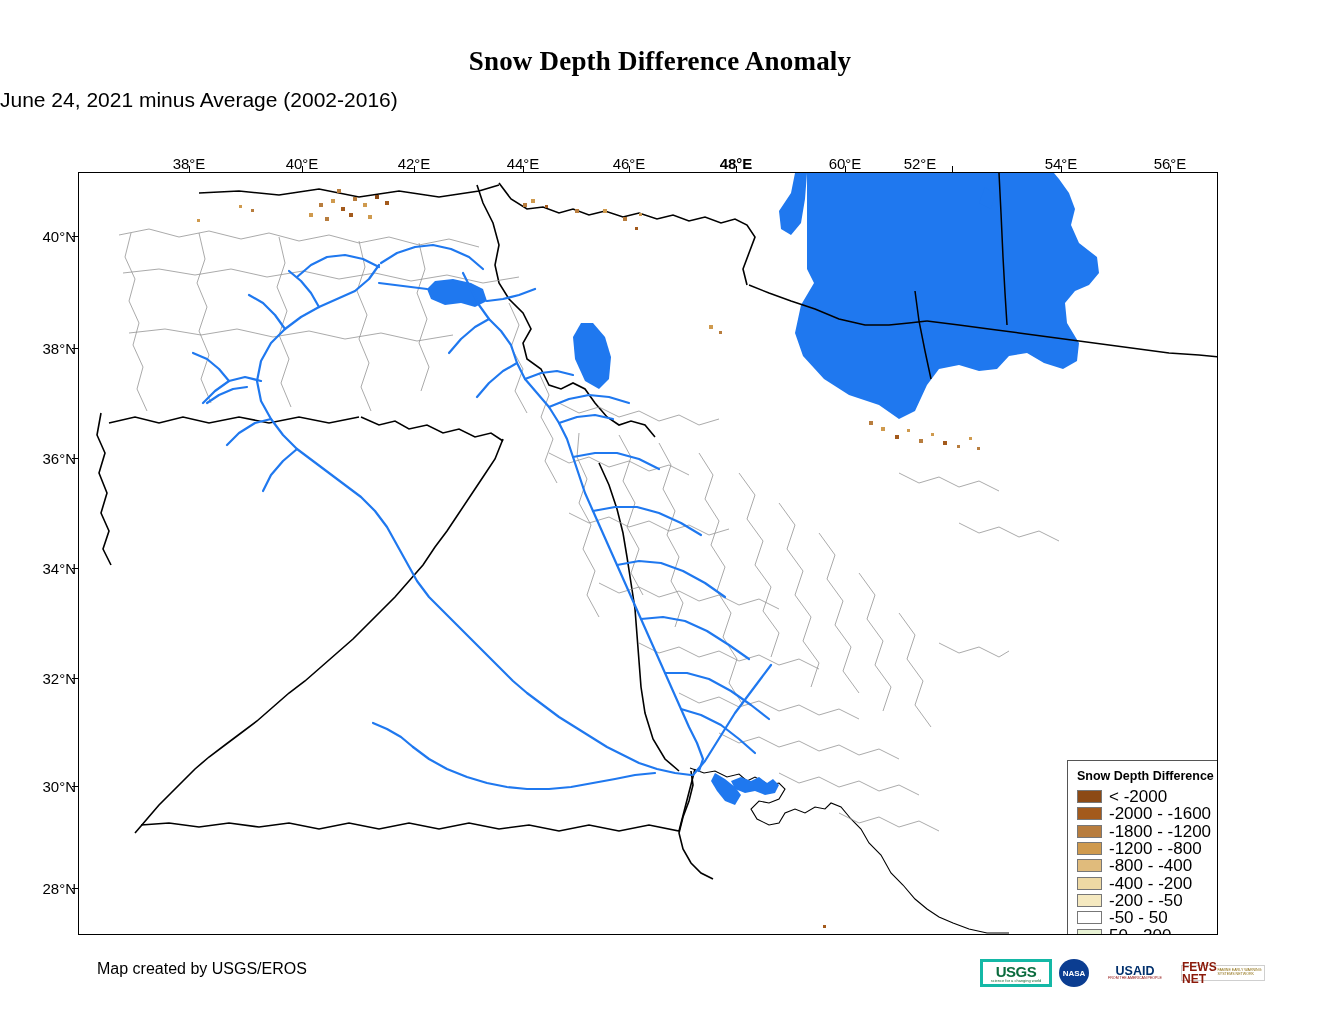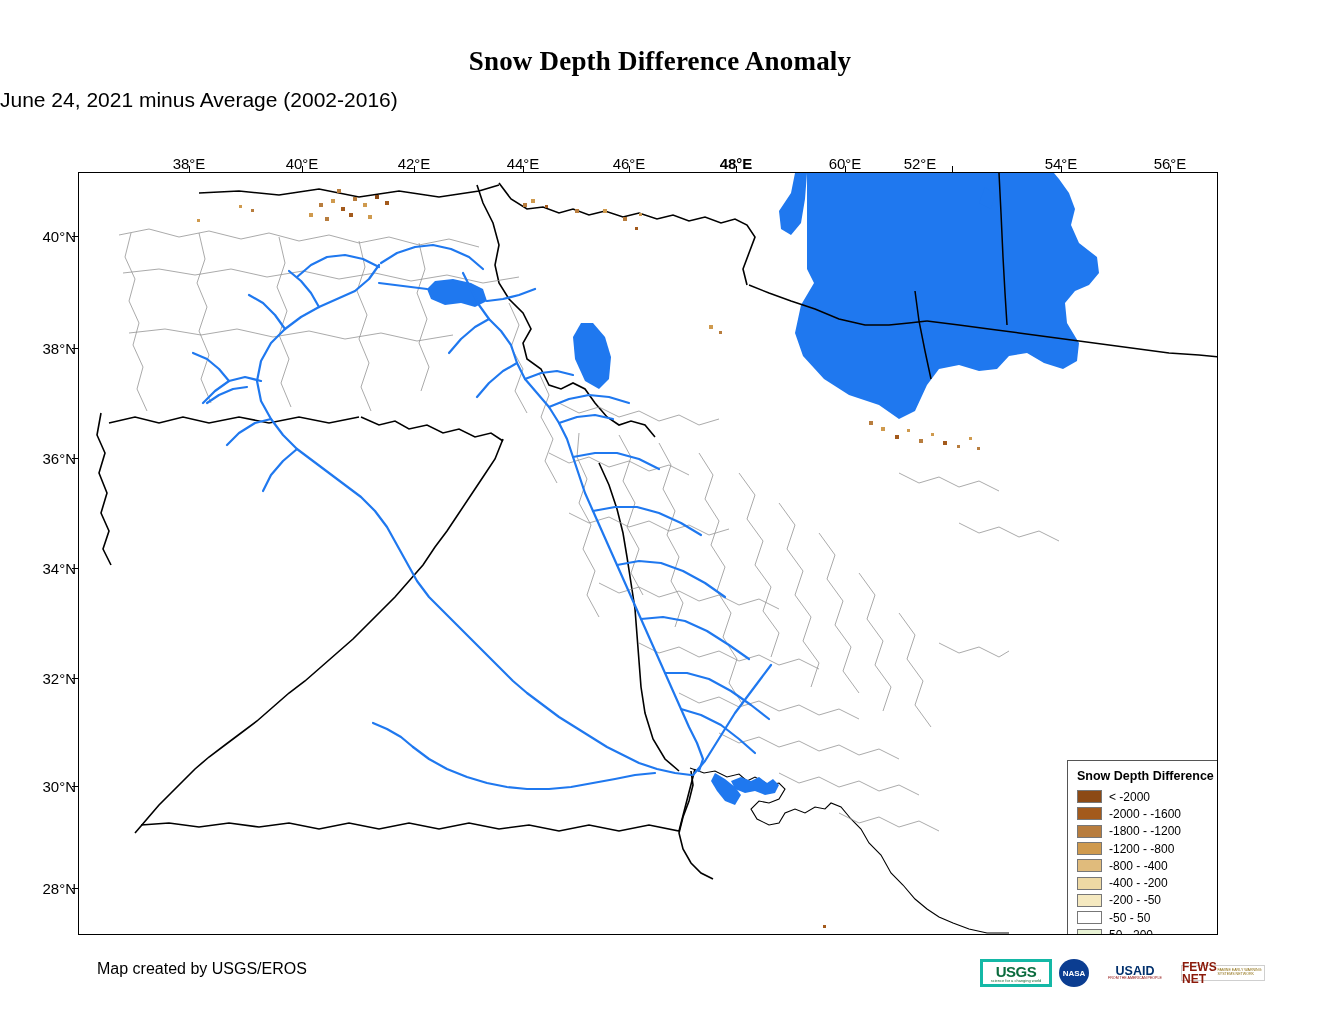--- a/index.html
+++ b/index.html
@@ -104,21 +104,21 @@
   }
   .legend-swatch {
     width: 25px;
     height: 13px;
     border: 1px solid #777;
     box-sizing: border-box;
     margin-right: 7px;
     flex: 0 0 auto;
   }
   .legend-text {
-    font-size: 12px;
+    font-size: 17px;
     line-height: 1;
   }
   #credit {
     position: absolute;
     left: 97px;
     top: 960px;
     font-size: 16px;
   }
   #logos {
     position: absolute;

